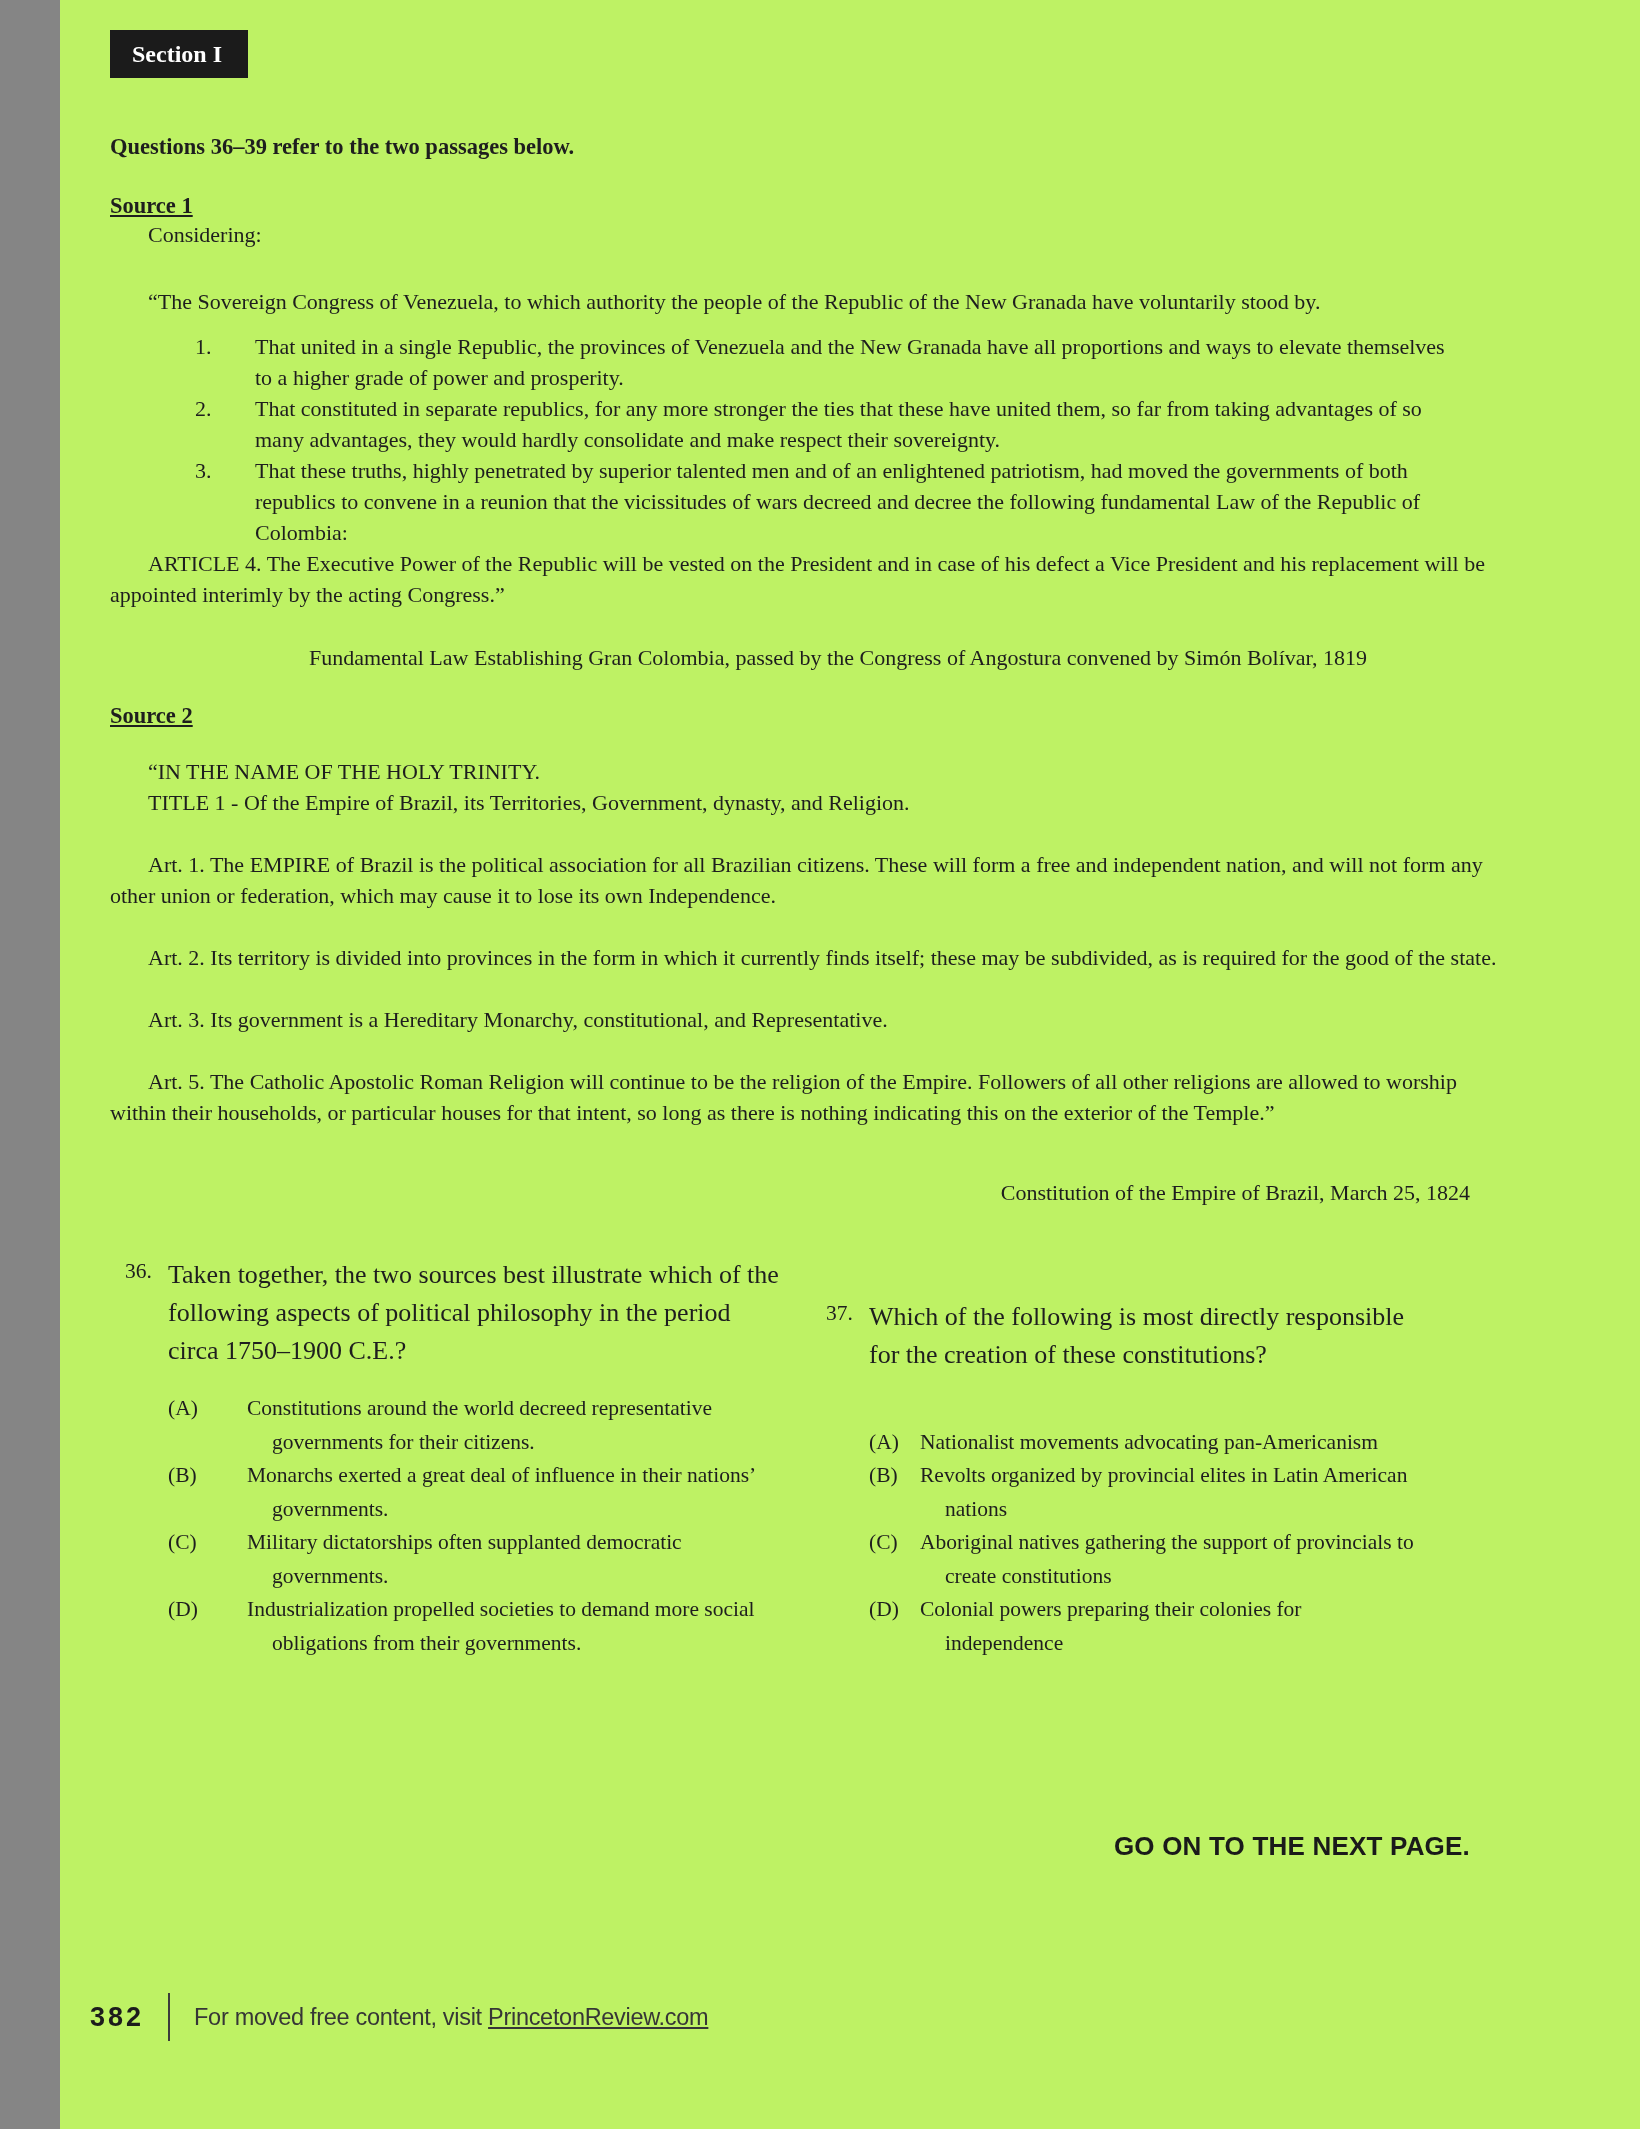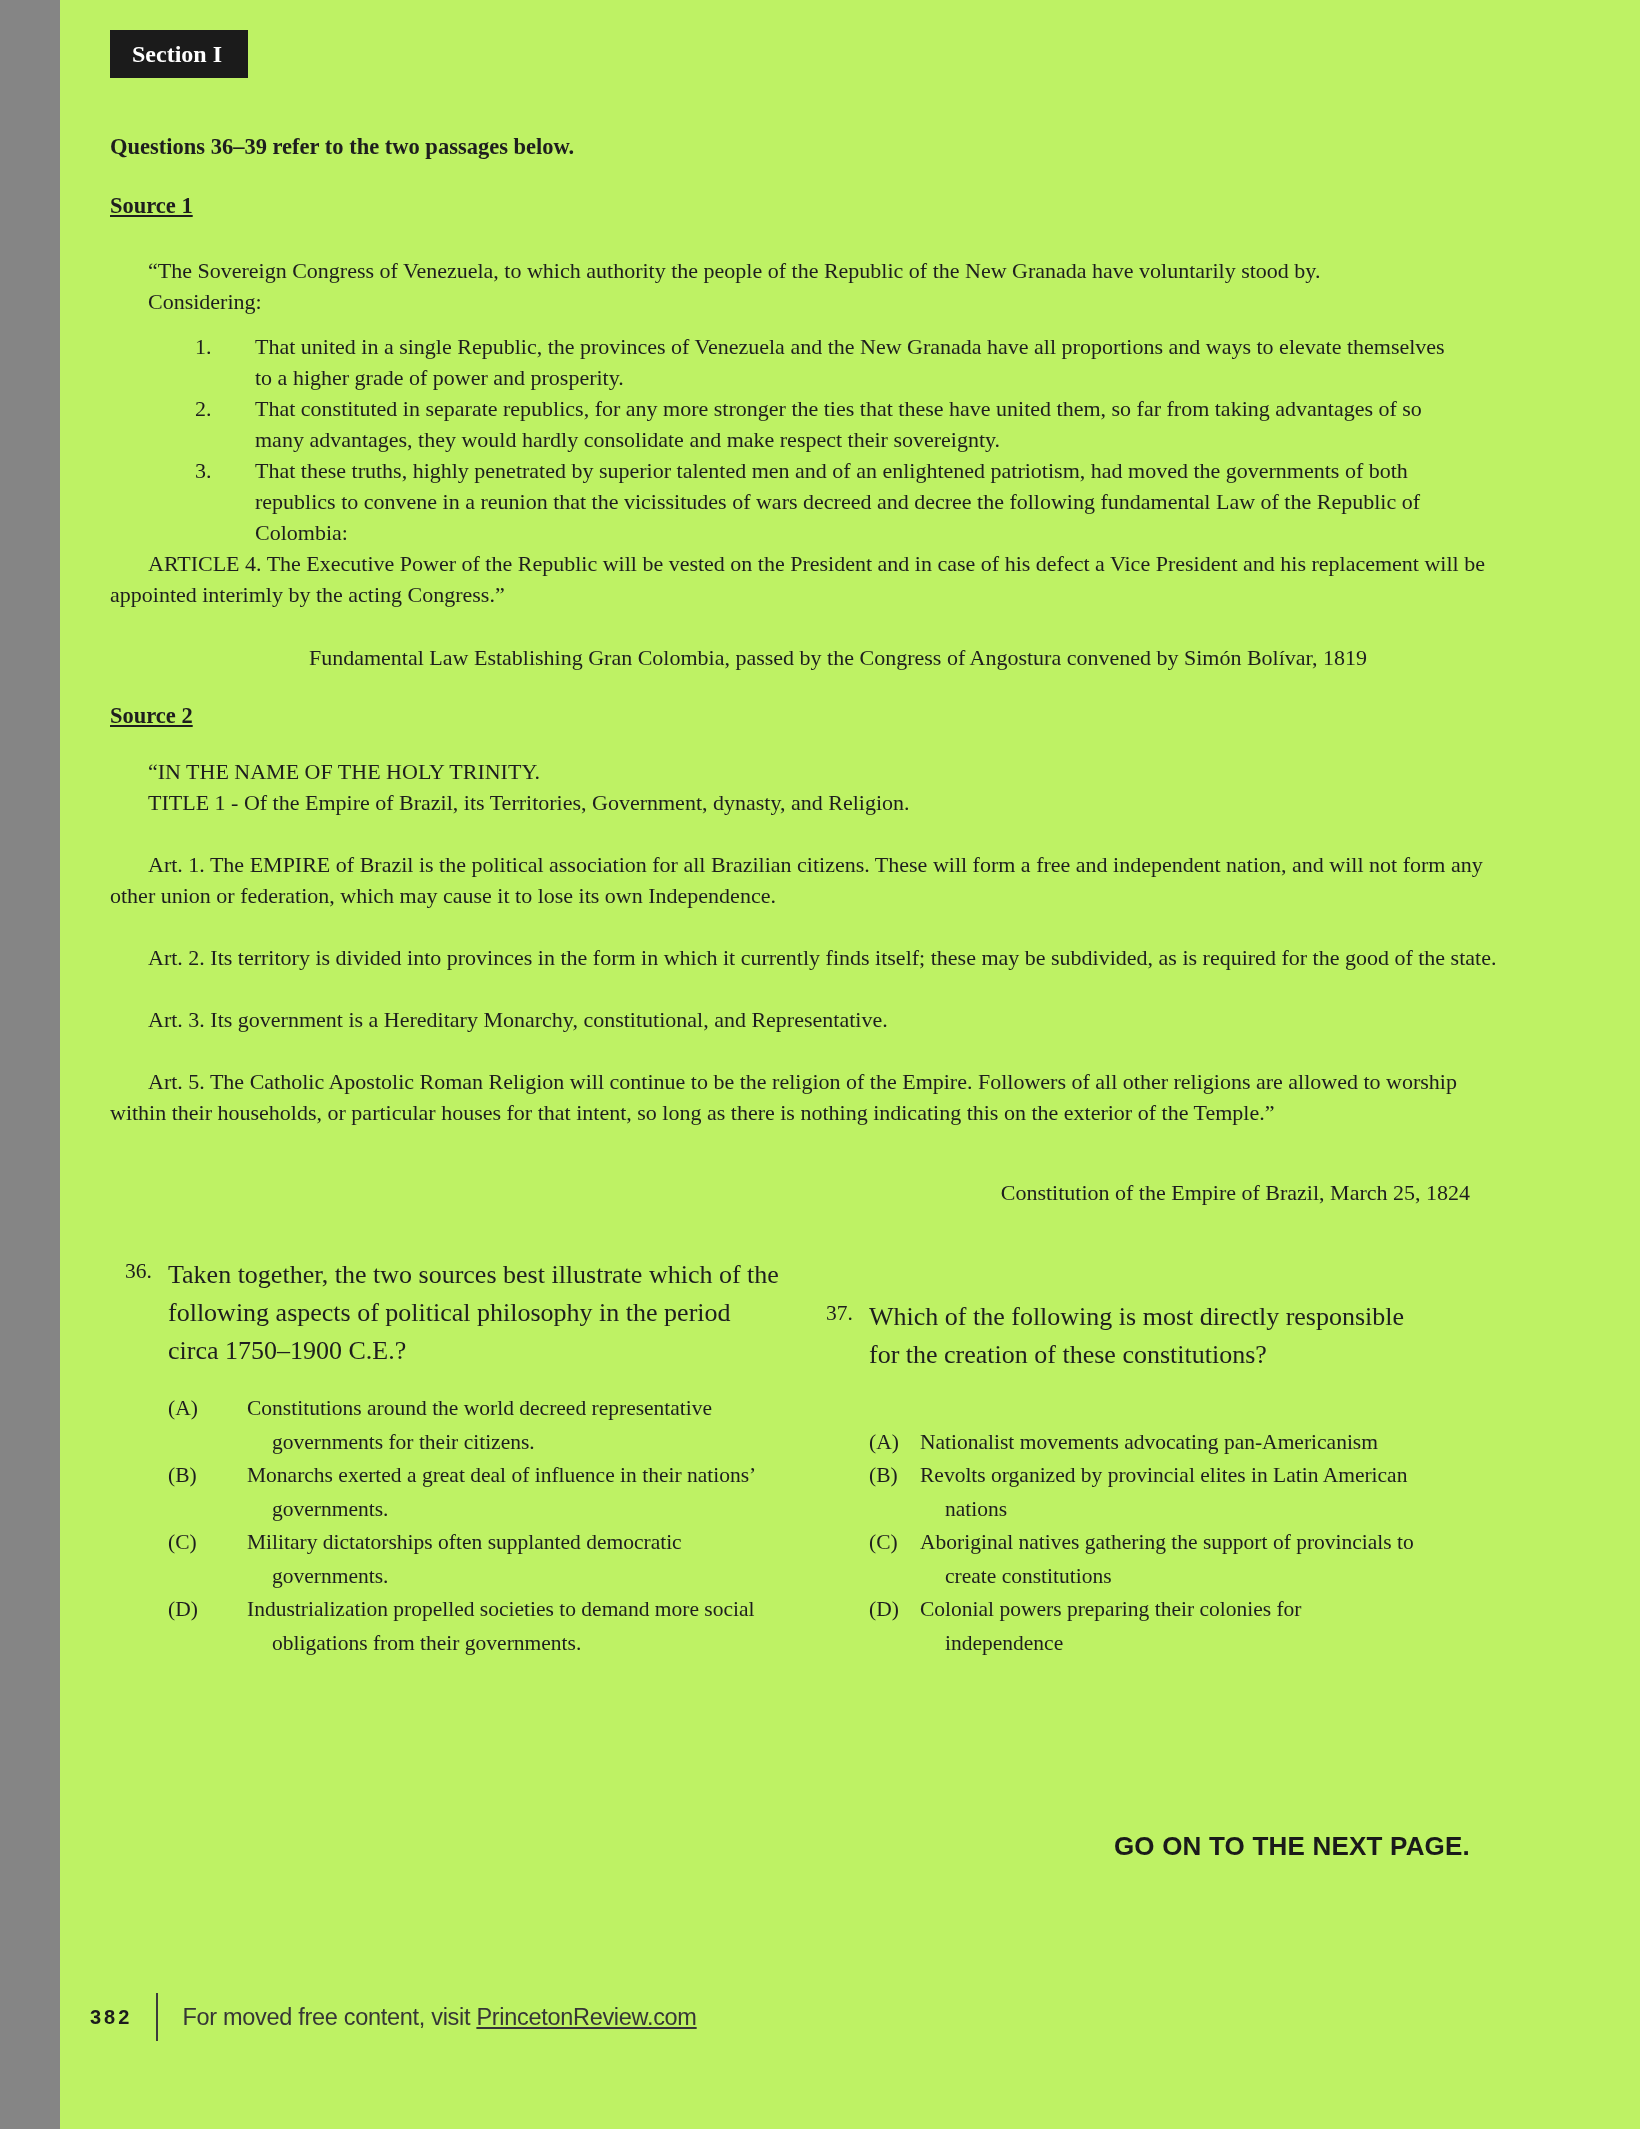--- a/index.html
+++ b/index.html
@@ -114,21 +114,21 @@
   .footer {
     position: absolute;
     left: 90px;
     top: 1993px;
     display: flex;
     align-items: center;
     font-family: "Liberation Sans", "DejaVu Sans", sans-serif;
   }
   .page-num {
     font-weight: bold;
-    font-size: 20px;
+    font-size: 27px;
     letter-spacing: 3px;
     color: #1c1c1c;
   }
   .footer-divider {
     width: 2px;
     height: 48px;
     background: #3c3c3c;
     margin: 0 24px 0 24px;
   }
   .footer-text {
@@ -150,22 +150,22 @@
 
   <div class="content">
 
     <div class="section-tag">Section I</div>
 
     <div class="instructions">Questions 36–39 refer to the two passages below.</div>
 
     <div class="source-heading sh-1">Source 1</div>
 
     <div class="passage">
+      <p class="indent">Considering:</p>
       <p class="indent p-first">“The Sovereign Congress of Venezuela, to which authority the people of the Republic of the New Granada have voluntarily stood by.</p>
-      <p class="indent">Considering:</p>
 
       <div class="s1-list">
         <div class="list-item">
           <span class="li-num">1.</span>
           <span class="li-text">That united in a single Republic, the provinces of Venezuela and the New Granada have all proportions and ways to elevate themselves to a higher grade of power and prosperity.</span>
         </div>
         <div class="list-item">
           <span class="li-num">2.</span>
           <span class="li-text">That constituted in separate republics, for any more stronger the ties that these have united them, so far from taking advantages of so many advantages, they would hardly consolidate and make respect their sovereignty.</span>
         </div>

